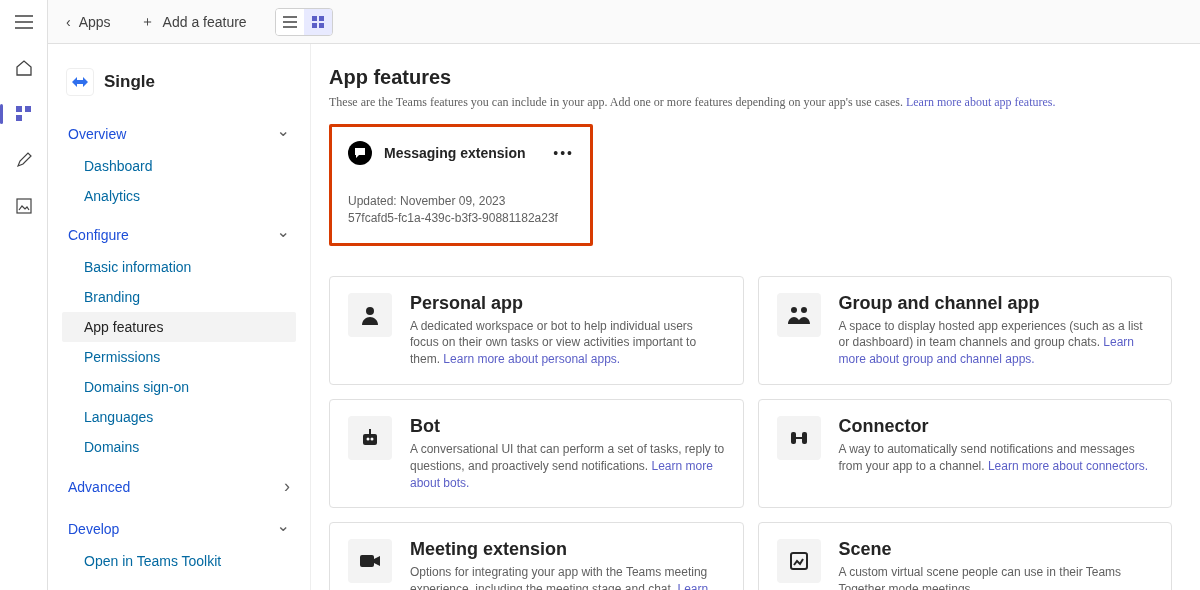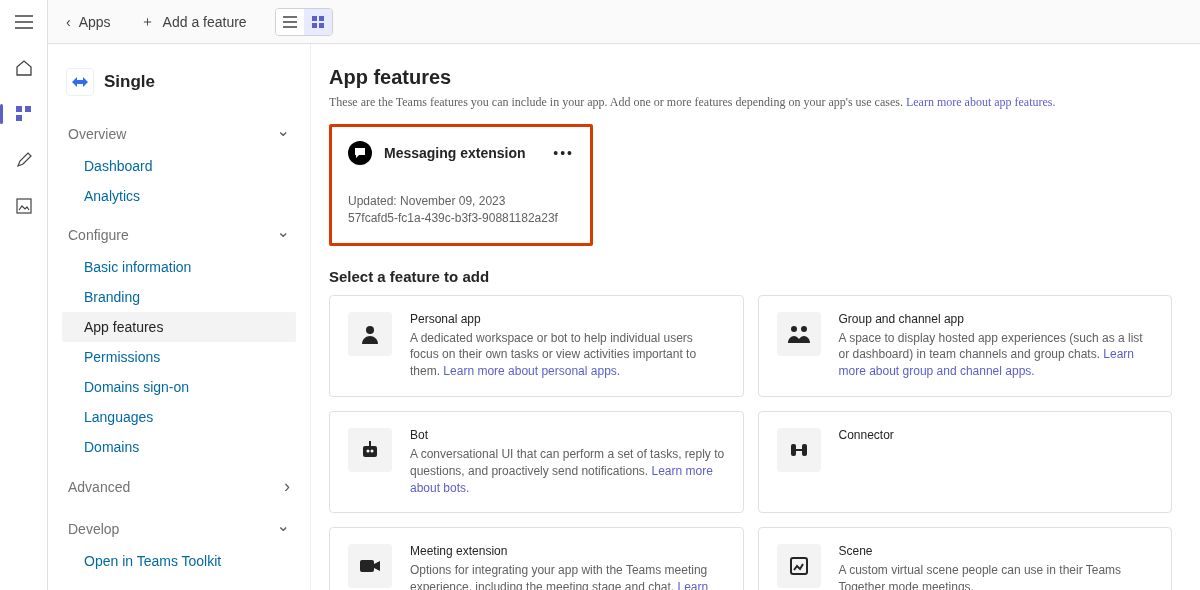--- a/index.html
+++ b/index.html
@@ -21,45 +21,45 @@
 .view-toggle > div.active { background: #e8eaff; }
 
 
 .body { flex: 1; display: flex; overflow: hidden; }
 
 
 .sidebar { width: 262px; padding: 20px 14px 10px 14px; overflow-y: auto; }
 .brand { display: flex; align-items: center; gap: 10px; padding: 4px 4px 20px 4px; }
 .brand-logo { width: 28px; height: 28px; background:#fff; border:1px solid #eee; border-radius:4px; display:flex; align-items:center; justify-content:center; }
 .brand-name { font-weight: 600; font-size: 17px; }
-.group-head { display: flex; align-items: center; justify-content: space-between; padding: 8px 6px; cursor: pointer; font-size: 14px; color:#737373; }
+.group-head { display: flex; align-items: center; justify-content: space-between; padding: 8px 6px; cursor: pointer; font-size: 14px; color:#1d4ed8; }
 .group-head .chev { color:#616161; }
 .group-items { display: flex; flex-direction: column; }
 .group-item { padding: 7px 8px 7px 22px; cursor: pointer; color:#0369a1; border-radius:2px; }
 .group-item.selected { background: #f3f3f3; font-weight: 400; color:#242424; }
 .sidebar-divider { height: 6px; }
 
 
 .content { flex: 1; padding: 22px 28px 10px 18px; overflow-y: auto; background:#fff; border-left: 1px solid #eee; }
 .page-title { font-size: 20px; font-weight: 700; margin-bottom: 6px; }
 .page-desc { font-size: 12px; color: #616161; margin-bottom: 14px; font-family: Liberation Serif, serif; }
 .page-desc a, .card-desc a, .tile-desc a { color: #5b5fc7; text-decoration: none; cursor:pointer; }
 
-.highlight-card { border: 3px solid #d83b01; border-radius: 2px; width: 264px; padding: 14px 16px 16px 16px; margin-bottom: 22px; background:#fff; }
+.highlight-card { border: 3px solid #d83b01; border-radius: 2px; width: 264px; padding: 14px 16px 16px 16px; margin-bottom: 30px; background:#fff; }
 .card-head { display: flex; align-items: center; justify-content: space-between; }
 .card-head-left { display:flex; align-items:center; gap:12px; }
 .card-icon { width: 24px; height: 24px; background:#000; border-radius:50%; display:flex; align-items:center; justify-content:center; color:#fff; font-size:10px; }
 .card-title { font-weight: 700; font-size: 14px; }
 .card-meta { margin-top: 28px; font-size: 12px; color:#616161; line-height: 1.4; }
 
 .section-title { font-size: 15px; font-weight: 700; margin: 6px 0 10px 0; }
 .tiles { display: grid; grid-template-columns: 1fr 1fr; gap: 14px; }
 .tile { border: 1px solid #e0e0e0; border-radius: 4px; padding: 16px 18px; display: flex; gap: 18px; cursor:pointer; background:#fff; align-items:flex-start; }
 .tile-icon { width: 44px; height: 44px; background:#f3f3f3; border-radius:4px; display:flex; align-items:center; justify-content:center; flex-shrink:0; }
-.tile-title { font-weight: 400; margin-bottom: 4px; font-size: 12px; }
+.tile-title { font-weight: 700; margin-bottom: 4px; font-size: 18px; }
 .tile-desc { font-size: 12px; color:#616161; line-height: 1.4; }
 
 .chev-right::after { content:"›"; font-size:18px; color:#616161; }
 .chev-down::after { content:"⌄"; font-size:16px; color:#616161; position:relative; top:-3px; }
 </style>
 </head>
 <body>
 
 <div class="app">
 
@@ -192,21 +192,20 @@
               <div class="card-title">Messaging extension</div>
             </div>
             <div style="cursor:pointer;letter-spacing:2px;">•••</div>
           </div>
           <div class="card-meta">
             <div>Updated: November 09, 2023</div>
             <div>57fcafd5-fc1a-439c-b3f3-90881182a23f</div>
           </div>
         </div>
 
-        <div class="section-title">Select a feature to add</div>
         <div class="tiles" id="tiles">
             <div class="tile">
               <div class="tile-icon">
                 <svg width="20" height="20" viewBox="0 0 20 20">
                   <circle cx="10" cy="6" r="4" fill="#242424"></circle>
                   <path d="M2 20c0-5 4-8 8-8s8 3 8 8" fill="#242424"></path>
                 </svg>
               </div>
               <div>
                 <div class="tile-title">Personal app</div>
@@ -243,20 +242,21 @@
             <div class="tile">
               <div class="tile-icon">
                 <svg width="20" height="20" viewBox="0 0 20 20">
                   <rect x="2" y="4" width="5" height="12" rx="2" fill="#242424"></rect>
                   <rect x="13" y="4" width="5" height="12" rx="2" fill="#242424"></rect>
                   <rect x="7" y="9" width="6" height="2" fill="#242424"></rect>
                 </svg>
               </div>
               <div>
                 <div class="tile-title">Connector</div>
+                <div class="tile-desc"><span>A way to automatically send notifications and messages from your app to a channel. </span><a>Learn more about connectors.</a></div>
               </div>
             </div>
             <div class="tile">
               <div class="tile-icon">
                 <svg width="22" height="16" viewBox="0 0 22 16">
                   <rect x="1" y="2" width="14" height="12" rx="2" fill="#242424"></rect>
                   <path d="M15 6l6-3v10l-6-3z" fill="#242424"></path>
                 </svg>
               </div>
               <div>

